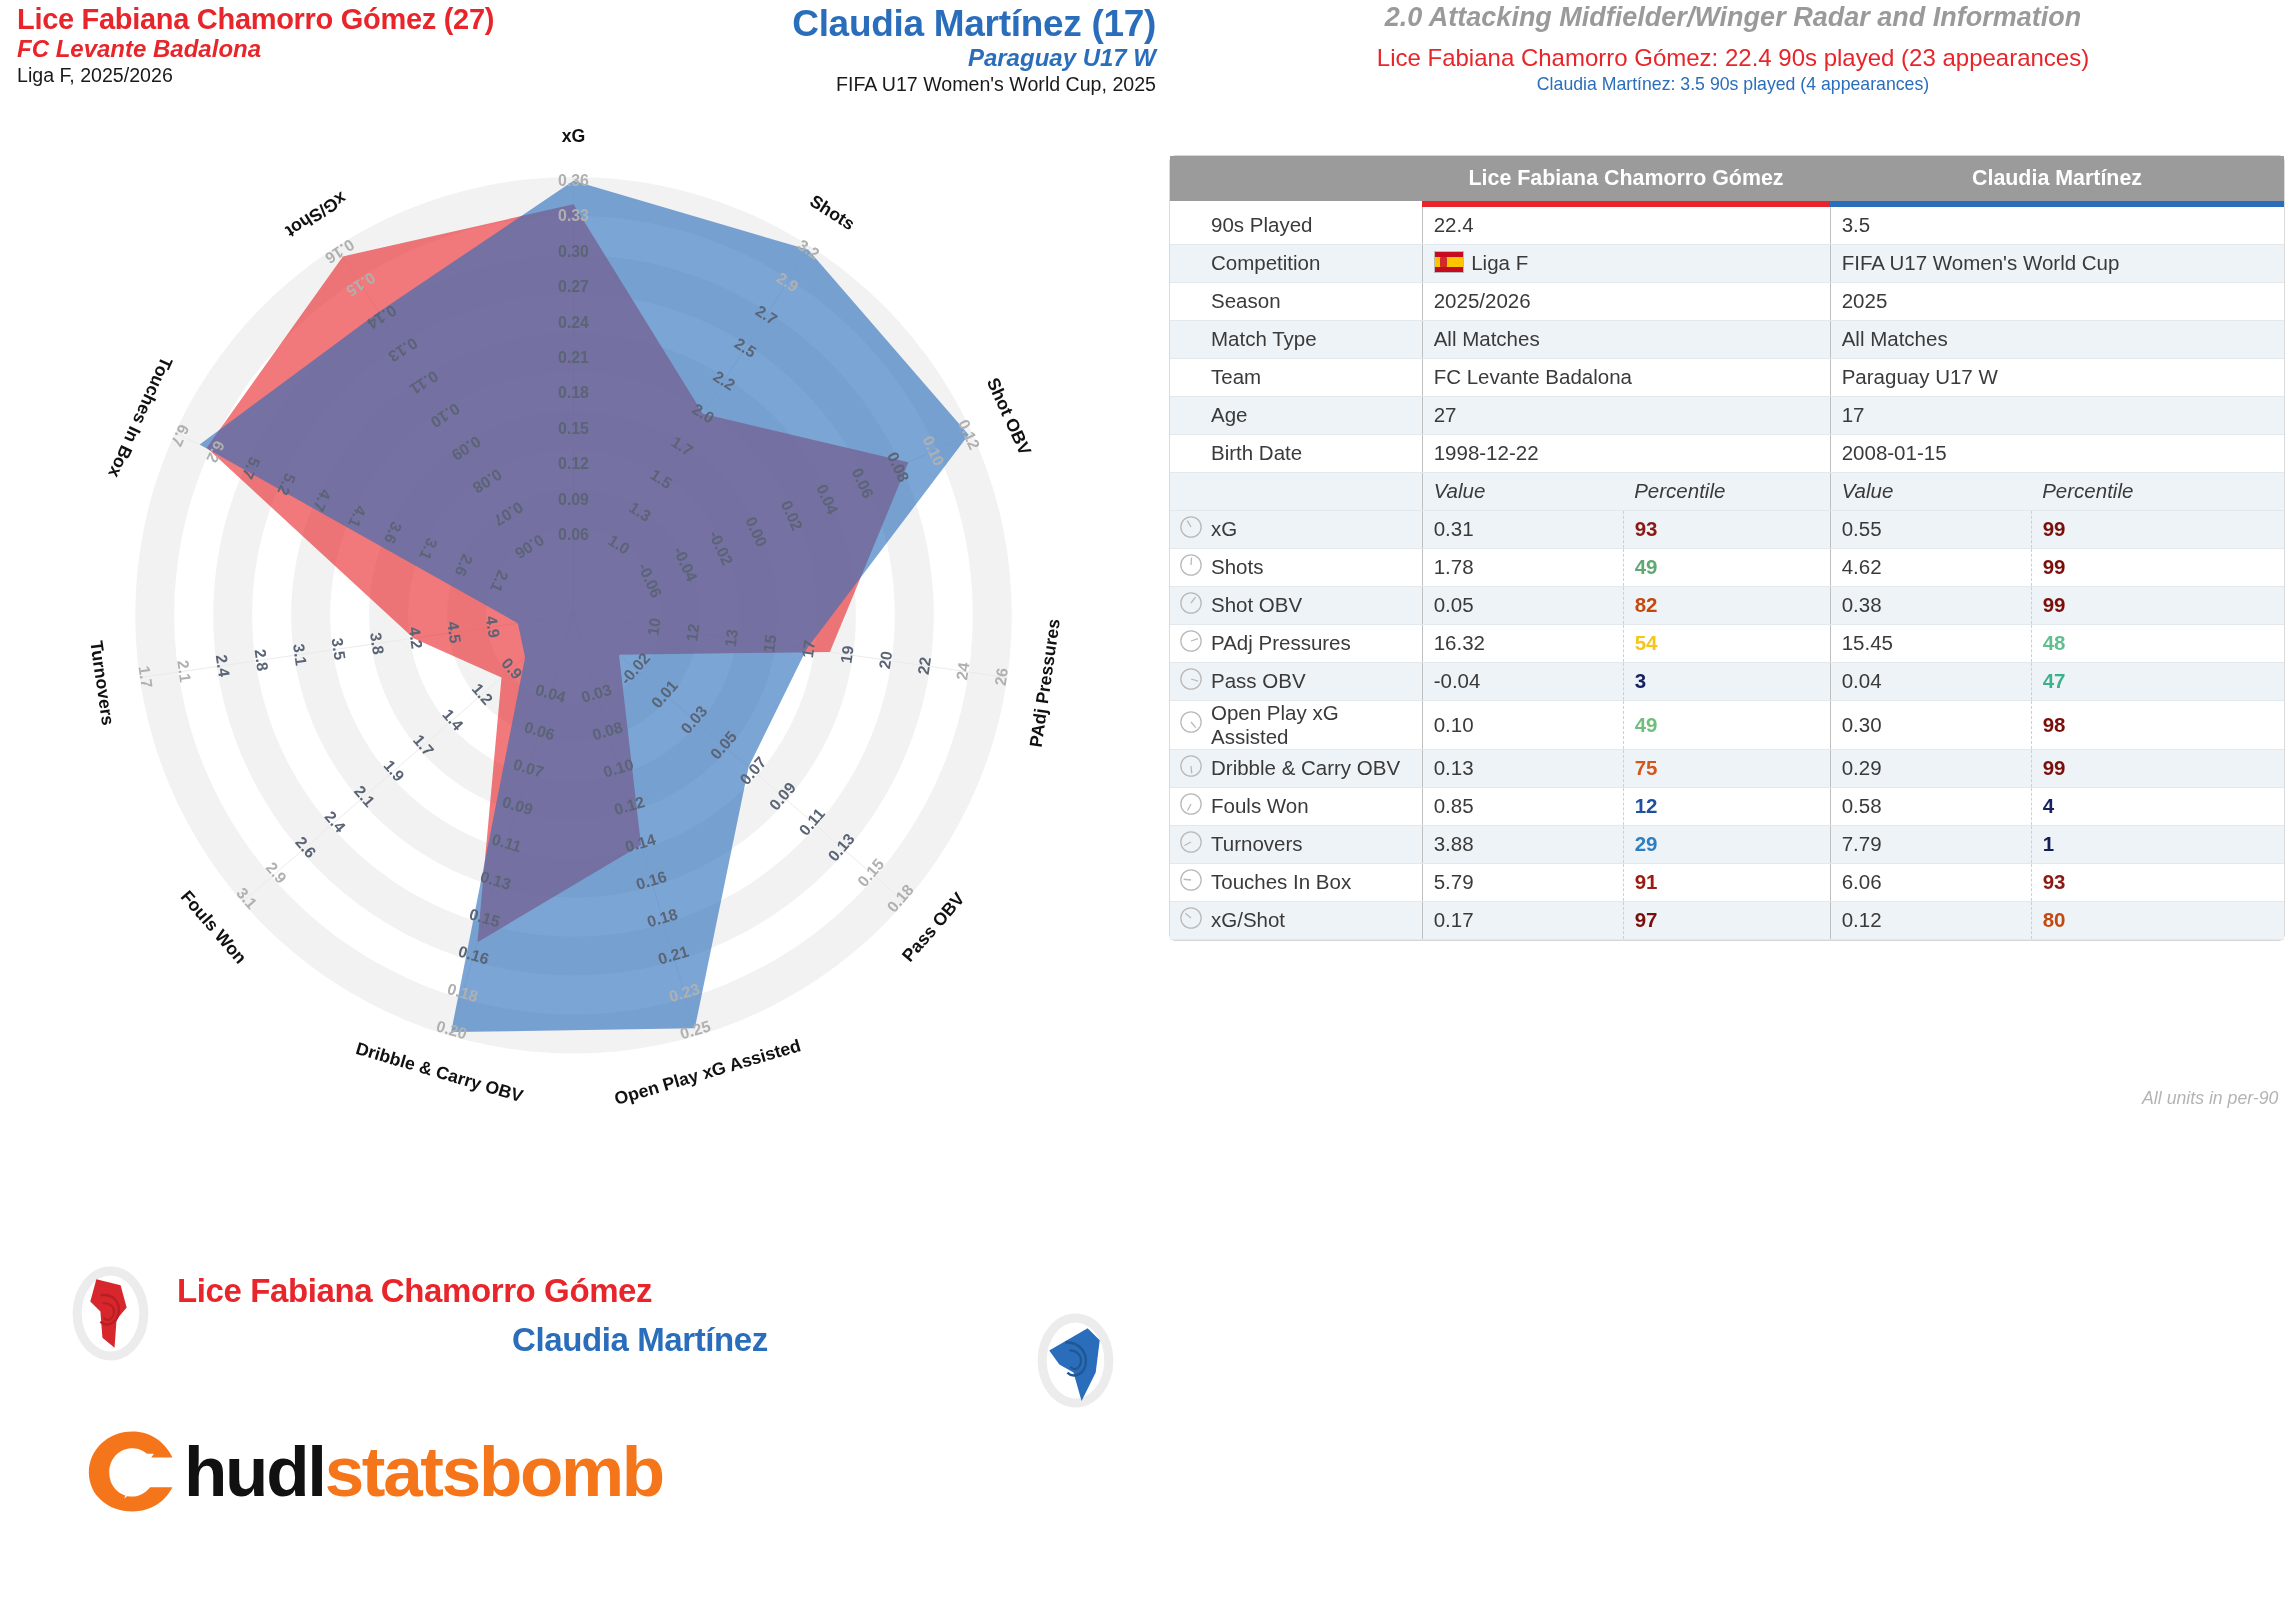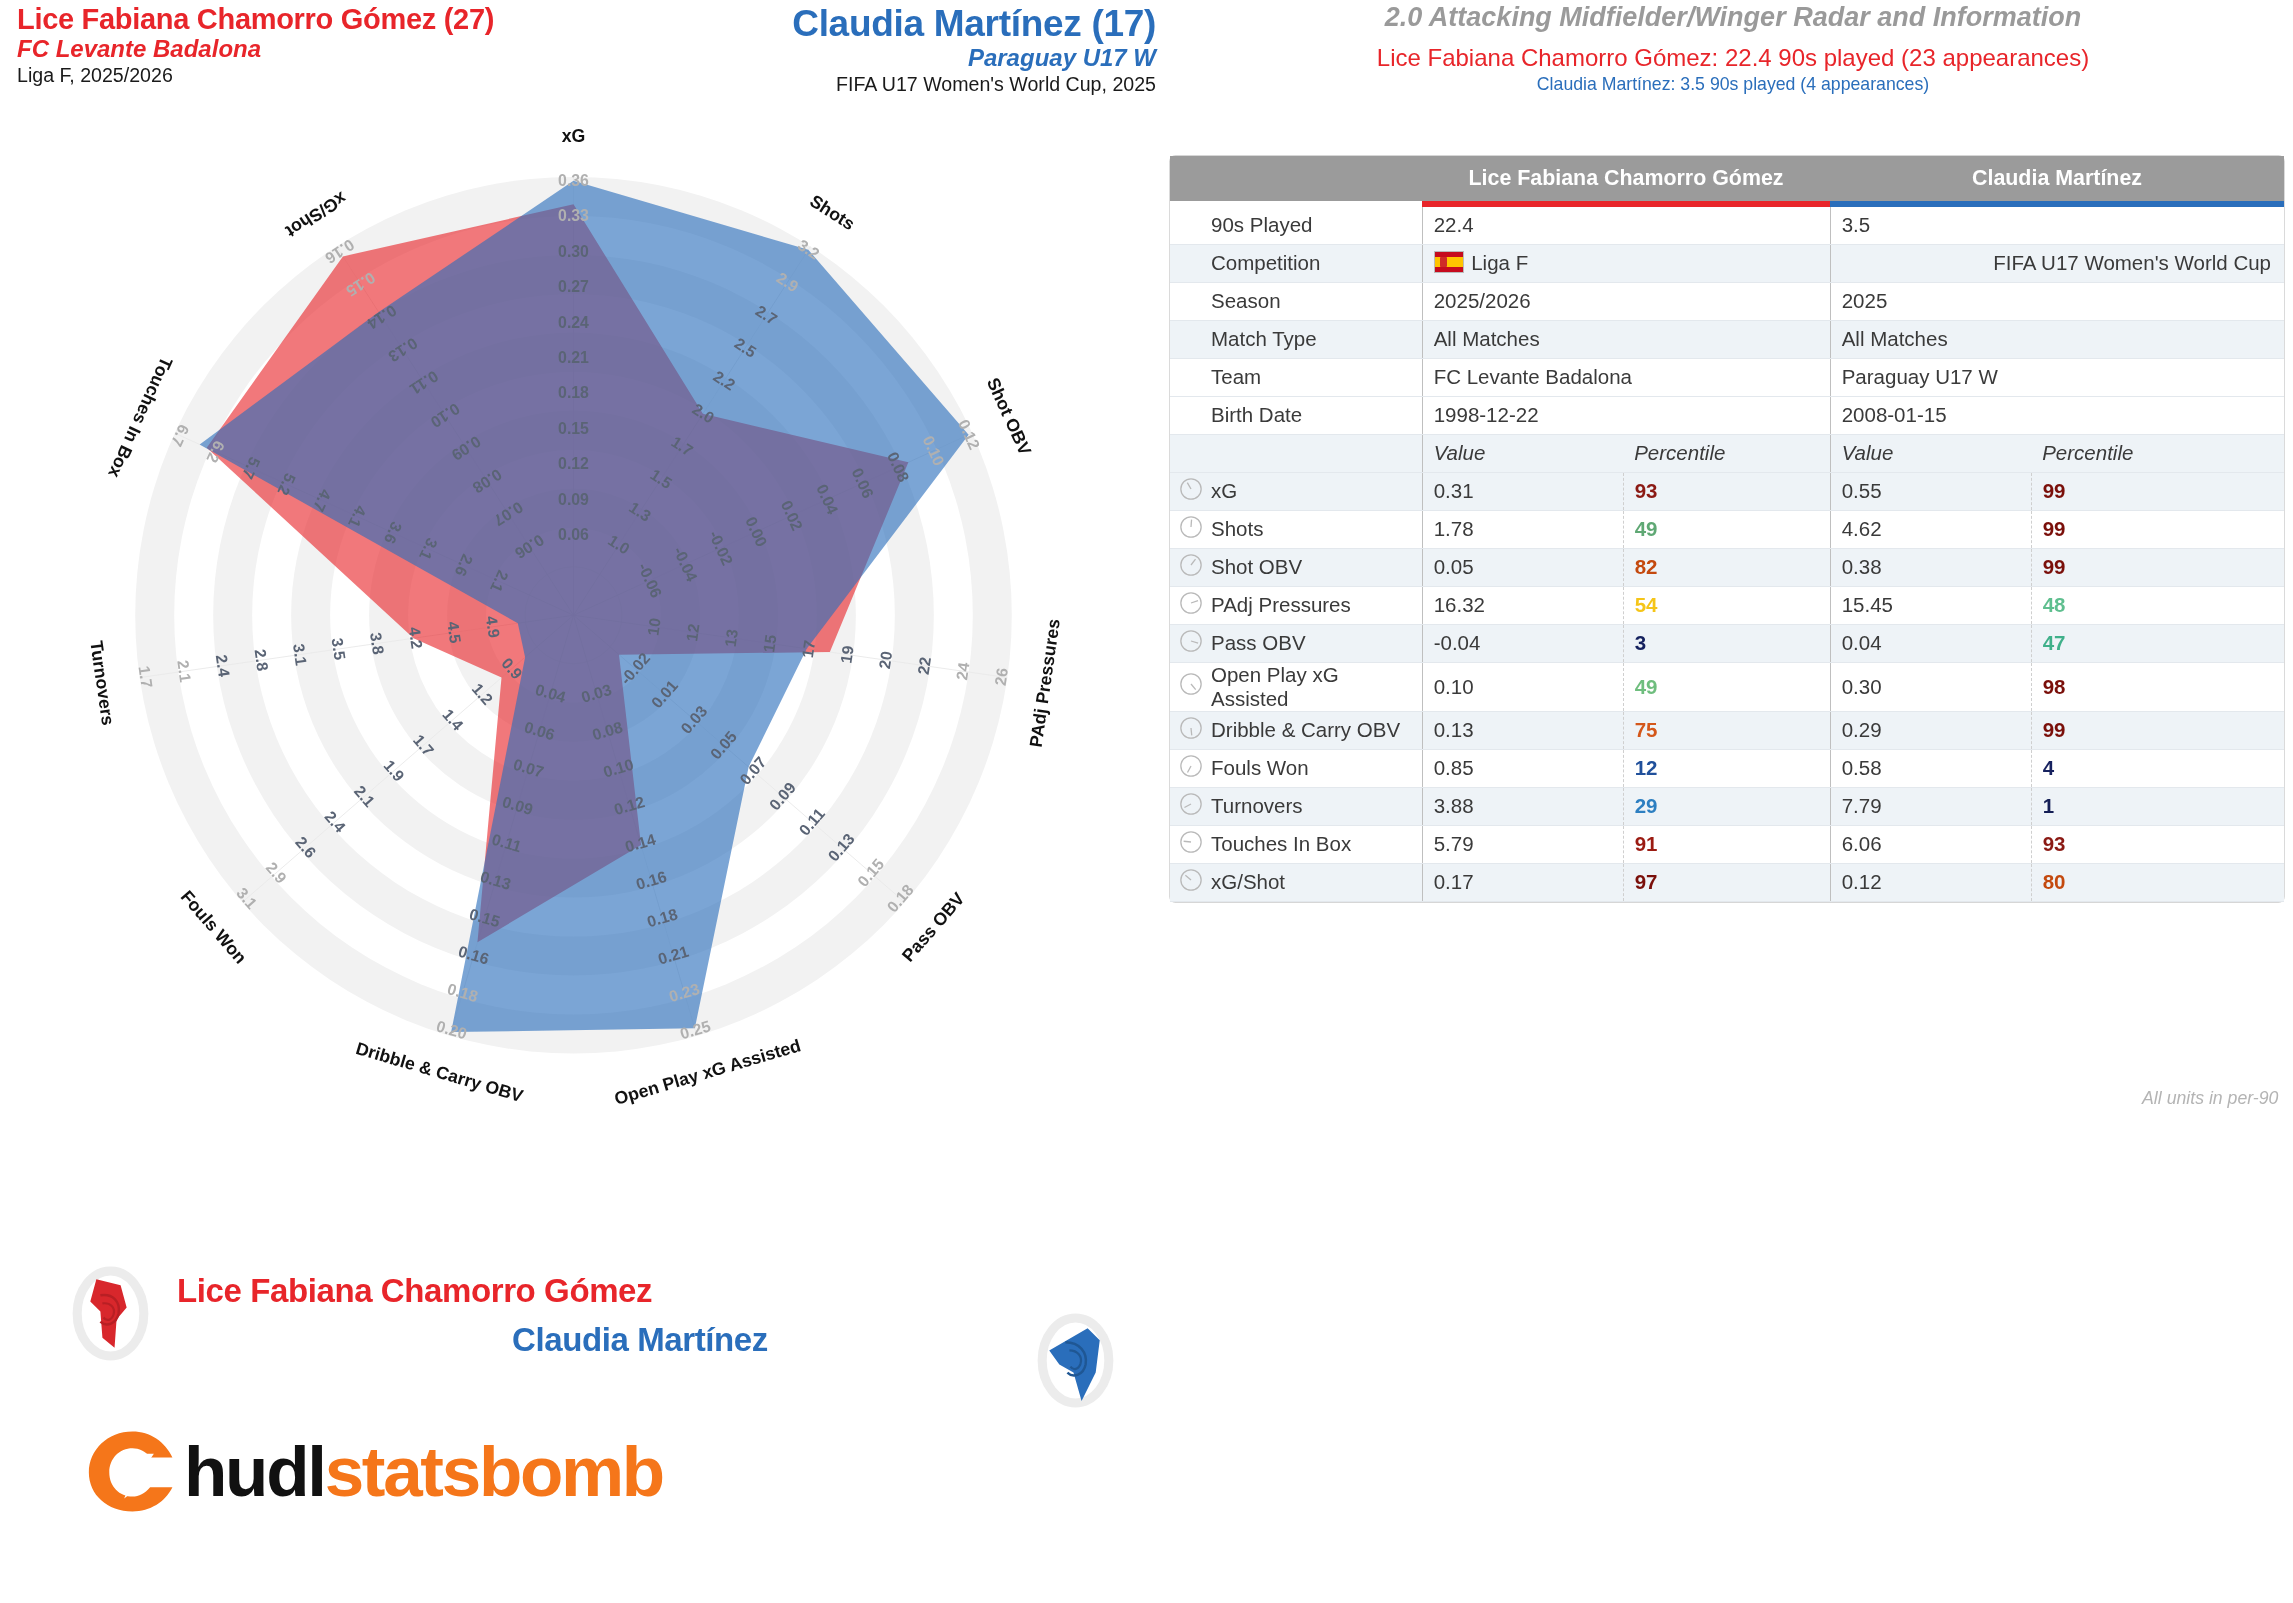--- a/index.html
+++ b/index.html
@@ -286,39 +286,45 @@
         <tr class="r rowsep">
           <td class="icn"></td>
           <td class="lbl">90s Played</td>
           <td class="v1" colspan="2">22.4</td>
           <td class="v2" colspan="2">3.5</td>
         </tr>
         <tr class="r rowsep alt">
           <td class="icn"></td>
           <td class="lbl">Competition</td>
           <td class="v1" colspan="2"><span class="flag"></span>Liga F</td>
-          <td class="v2" colspan="2" style="text-align:right;padding-right:13px">FIFA U17 Women's World Cup</td>
+          <td class="v2" colspan="2" style="text-align:left;padding-right:13px">FIFA U17 Women's World Cup</td>
         </tr>
         <tr class="r rowsep">
           <td class="icn"></td>
           <td class="lbl">Season</td>
           <td class="v1" colspan="2">2025/2026</td>
           <td class="v2" colspan="2">2025</td>
         </tr>
         <tr class="r rowsep alt">
           <td class="icn"></td>
           <td class="lbl">Match Type</td>
           <td class="v1" colspan="2">All Matches</td>
           <td class="v2" colspan="2">All Matches</td>
         </tr>
         <tr class="r rowsep">
           <td class="icn"></td>
           <td class="lbl">Team</td>
           <td class="v1" colspan="2">FC Levante Badalona</td>
           <td class="v2" colspan="2">Paraguay U17 W</td>
+        </tr>
+        <tr class="r rowsep alt">
+          <td class="icn"></td>
+          <td class="lbl">Age</td>
+          <td class="v1" colspan="2">27</td>
+          <td class="v2" colspan="2">17</td>
         </tr>
         <tr class="r rowsep">
           <td class="icn"></td>
           <td class="lbl">Birth Date</td>
           <td class="v1" colspan="2">1998-12-22</td>
           <td class="v2" colspan="2">2008-01-15</td>
         </tr>
         <tr class="r rowsep alt">
           <td class="icn"></td>
           <td class="lbl"></td>

